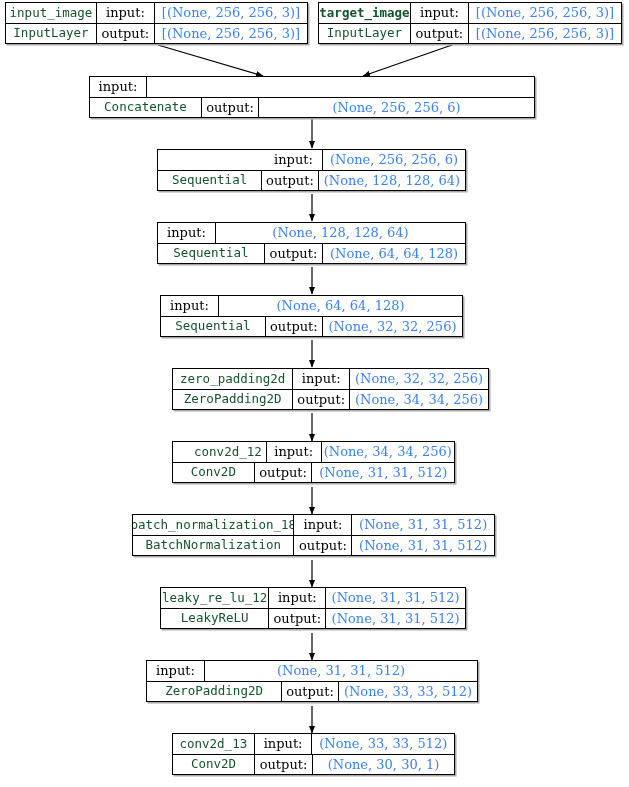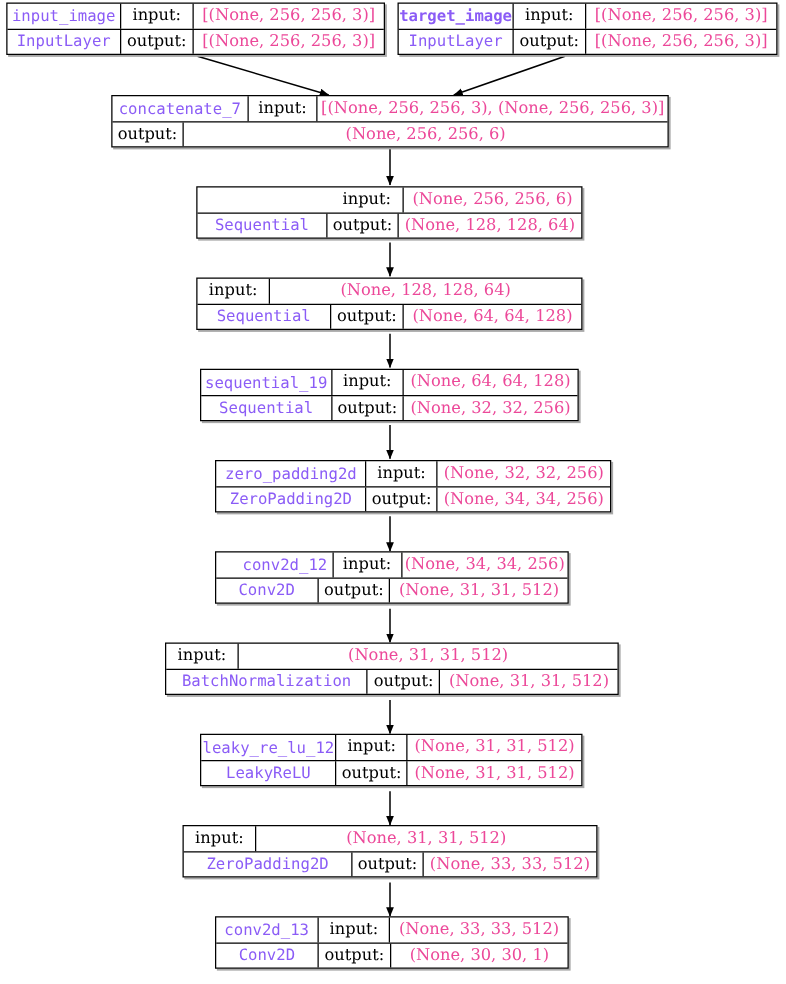--- a/index.html
+++ b/index.html
@@ -58,37 +58,37 @@
     white-space: nowrap;
     overflow: hidden;
     line-height: 1;
   }
 
   .cell.name {
     font-family: "DejaVu Sans Mono", monospace;
     font-size: 12.5px;
     border-right: 1px solid #000000;
     padding: 0 6px;
-    color: #8b5cf6;
+    color: #14532d;
   }
 
   .cell.io {
     font-family: "DejaVu Serif", serif;
     font-size: 13px;
     border-right: 1px solid #000000;
     padding: 0 7px;
     color: #000000;
   }
 
   .cell.shape {
     font-family: "DejaVu Serif", serif;
     font-size: 13px;
     padding: 0 7px;
     flex: 1 1 auto;
-    color: #ec4899;
+    color: #3b82f6;
   }
 </style>
 </head>
 <body>
 
 <div id="canvas">
 
   <svg class="edges" viewBox="0 0 629 787">
     <defs>
       <marker id="arrowhead" markerWidth="9" markerHeight="9" refX="7.2" refY="3.1" orient="auto" markerUnits="userSpaceOnUse">
@@ -140,25 +140,24 @@
     </div>
     <div class="node-row">
       <div class="cell name" style="width:92px;">InputLayer</div>
       <div class="cell io" style="width:58px;">output:</div>
       <div class="cell shape">[(None, 256, 256, 3)]</div>
     </div>
   </div>
 
   <div class="node" style="left:89px; top:76px; width:446px; height:42px;">
     <div class="node-row top">
-      <div class="cell name" style="width:112px;">concatenate_7</div>
       <div class="cell io" style="width:57px;">input:</div>
-      <div class="cell shape">[(None, 256, 256, 3), (None, 256, 256, 3)]</div>
-    </div>
-    <div class="node-row">
+    </div>
+    <div class="node-row">
+      <div class="cell name" style="width:112px;">Concatenate</div>
       <div class="cell io" style="width:57px;">output:</div>
       <div class="cell shape">(None, 256, 256, 6)</div>
     </div>
   </div>
 
   <div class="node" style="left:157px; top:149px; width:309px; height:42px;">
     <div class="node-row top">
       <div class="cell name" style="width:107px;margin-top:47px;">sequential_17</div>
       <div class="cell io" style="width:58px;">input:</div>
       <div class="cell shape">(None, 256, 256, 6)</div>
@@ -177,21 +176,20 @@
     </div>
     <div class="node-row">
       <div class="cell name" style="width:107px;">Sequential</div>
       <div class="cell io" style="width:58px;">output:</div>
       <div class="cell shape">(None, 64, 64, 128)</div>
     </div>
   </div>
 
   <div class="node" style="left:160px; top:295px; width:303px; height:42px;">
     <div class="node-row top">
-      <div class="cell name" style="width:107px;">sequential_19</div>
       <div class="cell io" style="width:58px;">input:</div>
       <div class="cell shape">(None, 64, 64, 128)</div>
     </div>
     <div class="node-row">
       <div class="cell name" style="width:107px;">Sequential</div>
       <div class="cell io" style="width:58px;">output:</div>
       <div class="cell shape">(None, 32, 32, 256)</div>
     </div>
   </div>
 
@@ -216,20 +214,21 @@
     </div>
     <div class="node-row">
       <div class="cell name" style="width:82px;">Conv2D</div>
       <div class="cell io" style="width:58px;">output:</div>
       <div class="cell shape">(None, 31, 31, 512)</div>
     </div>
   </div>
 
   <div class="node" style="left:132px; top:514px; width:363px; height:42px;">
     <div class="node-row top">
+      <div class="cell name" style="width:162px;">batch_normalization_18</div>
       <div class="cell io" style="width:58px;">input:</div>
       <div class="cell shape">(None, 31, 31, 512)</div>
     </div>
     <div class="node-row">
       <div class="cell name" style="width:162px;">BatchNormalization</div>
       <div class="cell io" style="width:58px;">output:</div>
       <div class="cell shape">(None, 31, 31, 512)</div>
     </div>
   </div>
 

